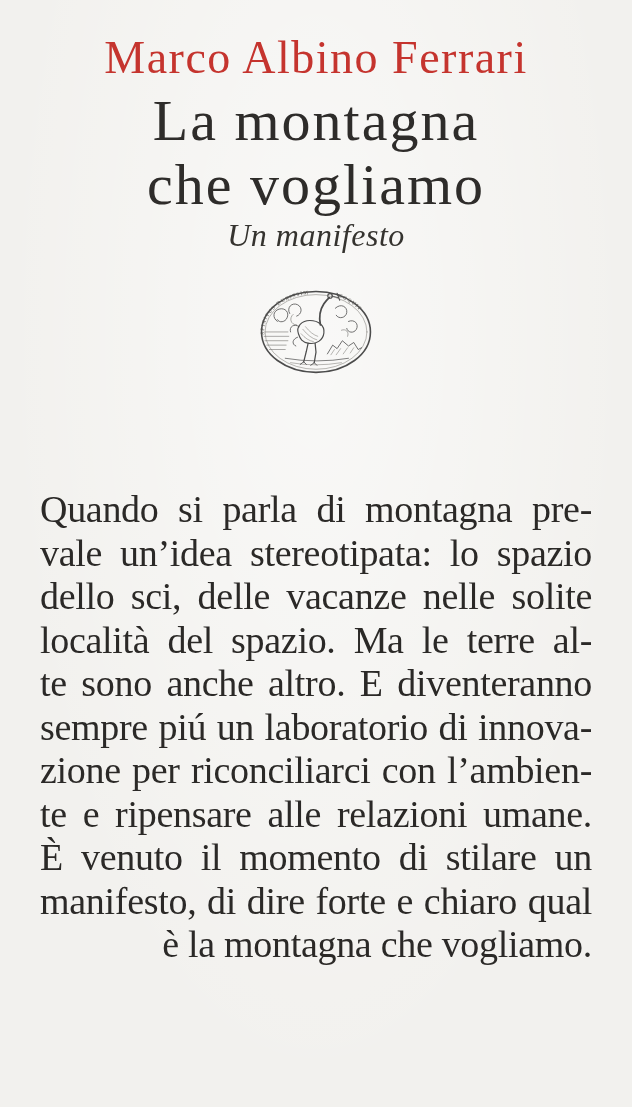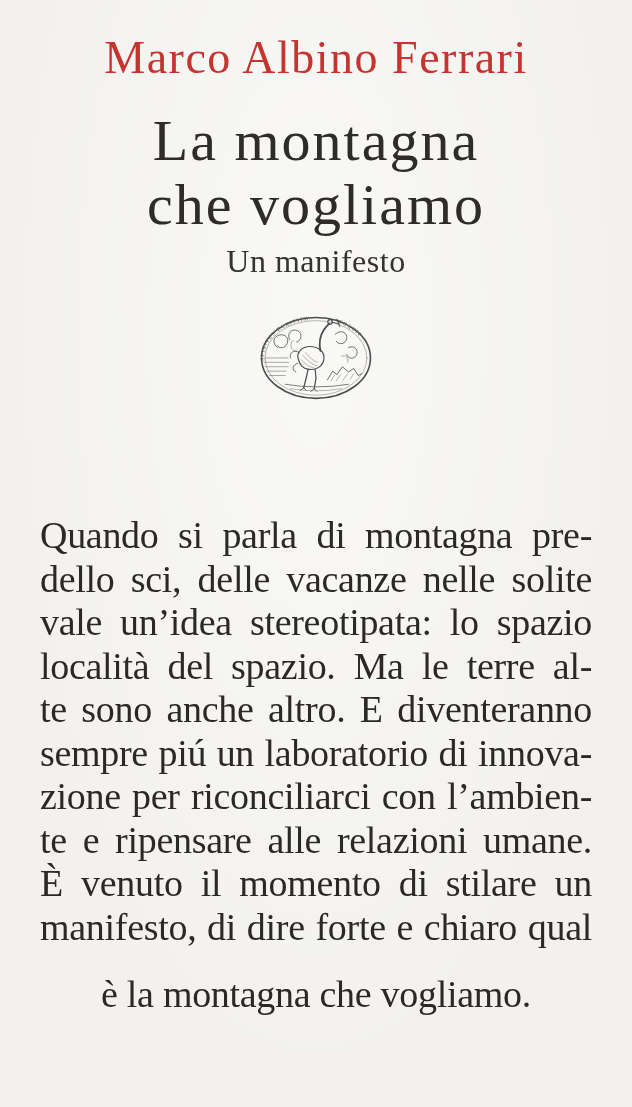--- a/index.html
+++ b/index.html
@@ -21,34 +21,34 @@
   }
   .author {
     margin-top: 35px;
     text-align: center;
     font-size: 46px;
     line-height: 46px;
     letter-spacing: 1.5px;
     color: #c5342e;
   }
   .title {
-    margin-top: 28px;
+    margin-top: 8px;
     text-align: center;
     font-size: 58px;
     line-height: 64px;
     letter-spacing: 2px;
     color: #2e2c2a;
   }
   .subtitle {
-    margin-top: 6px;
     text-align: center;
     font-size: 32px;
     line-height: 36px;
     letter-spacing: 0.5px;
     color: #35332f;
+    font-style: italic;
   }
   .logo-wrap {
     margin-top: 28px;
     text-align: center;
     height: 101px;
   }
   .logo-wrap svg {
     display: inline-block;
   }
   .body-text {
@@ -63,22 +63,21 @@
     line-height: 43.5px;
     white-space: nowrap;
   }
   .body-text .jline {
     text-align: justify;
     text-align-last: justify;
     white-space: normal;
     font-family: Liberation Serif, serif;
   }
   .body-text .lastline {
-    text-align: center;
-    margin-top: 24px;
+    text-align: right;
   }
   .emblem-stroke { fill: none; stroke: #4c4c4c; stroke-linecap: round; }
   .emblem-hatch  { fill: none; stroke: #787672; stroke-linecap: round; }
   .emblem-text   { fill: #55534f; font-family: "Liberation Serif", serif; }
 </style>
 </head>
 <body>
 
 <div class="cover">
 
@@ -136,22 +135,22 @@
       <path class="emblem-stroke" stroke-width="1.2" d="M99,14 l3,8"></path>
 
       <path class="emblem-stroke" stroke-width="1.4" d="M66,71 l-2,9 l-3,12"></path>
       <path class="emblem-stroke" stroke-width="1.4" d="M74,71 l1,10 l-2,12"></path>
       <path class="emblem-stroke" stroke-width="1" d="M61,92 l-4,3 M61,92 l3,3 M73,93 l-4,3 M73,93 l3,3"></path>
     </svg>
   </div>
 
   <div class="body-text">
     <div class="line jline">Quando si parla di montagna pre-</div>
+    <div class="line jline">vale un’idea stereotipata: lo spazio</div>
     <div class="line jline">dello sci, delle vacanze nelle solite</div>
-    <div class="line jline">vale un’idea stereotipata: lo spazio</div>
     <div class="line jline">località del spazio. Ma le terre al-</div>
     <div class="line jline">te sono anche altro. E diventeranno</div>
     <div class="line jline">sempre piú un laboratorio di innova-</div>
     <div class="line jline">zione per riconciliarci con l’ambien-</div>
     <div class="line jline">te e ripensare alle relazioni umane.</div>
     <div class="line jline">È venuto il momento di stilare un</div>
     <div class="line jline">manifesto, di dire forte e chiaro qual</div>
     <div class="line lastline">è la montagna che vogliamo.</div>
   </div>
 

